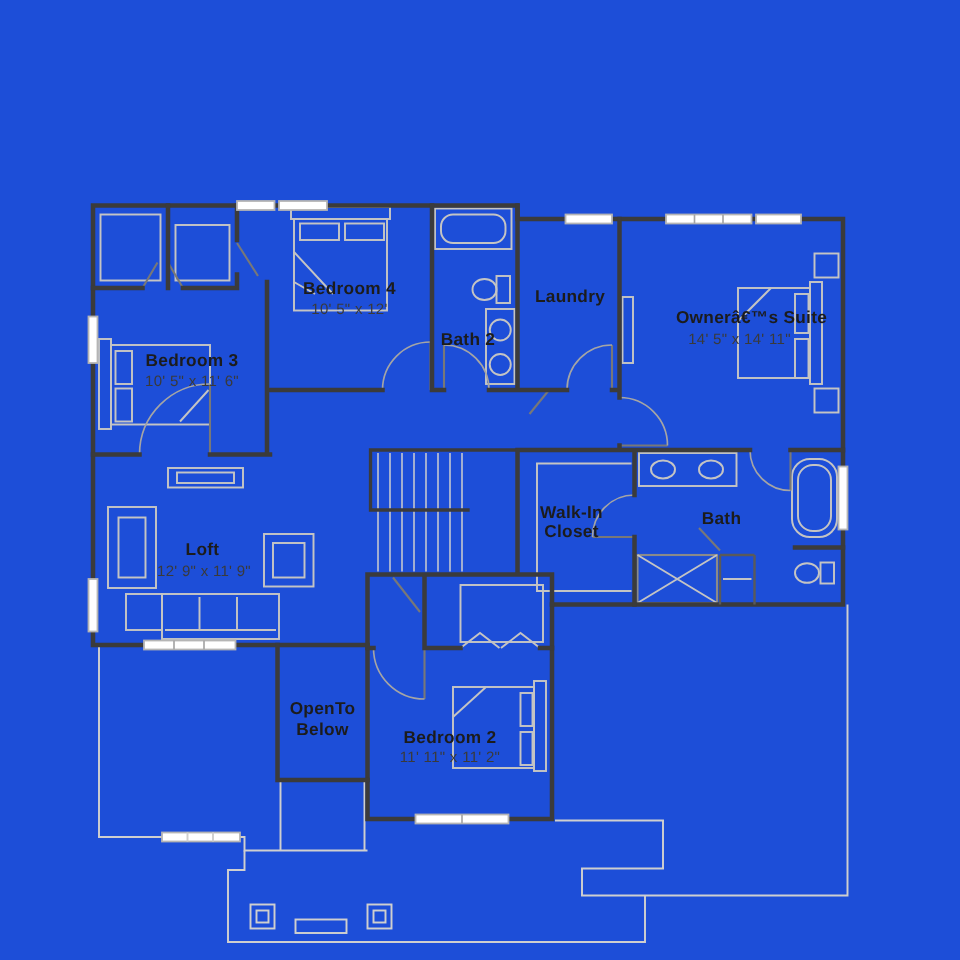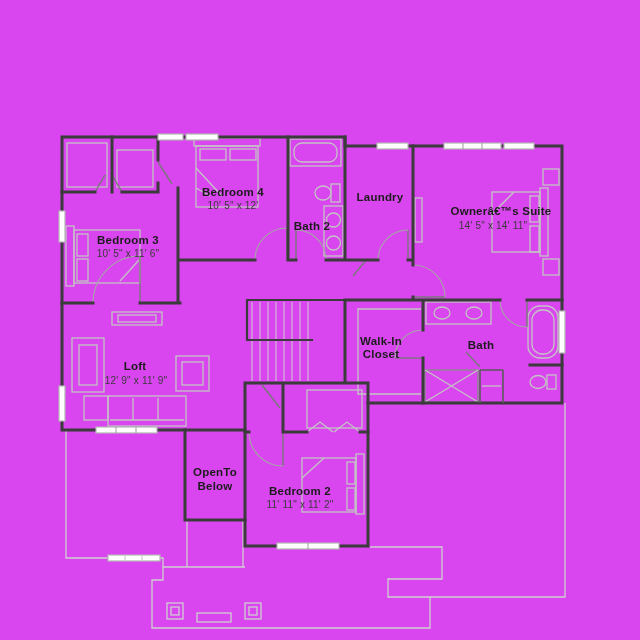--- a/index.html
+++ b/index.html
@@ -1,16 +1,16 @@
 <!DOCTYPE html>
 <html style="--wall: #3b3b3b; --fixture: #c4c4c4; --lower_floor: #cfcfcf; --text: #1c1c1c;"><head>
 <meta charset="utf-8">
 <style>
   html,body{margin:0;padding:0;background:#fff;}
-  .page{width:640px;height:640px;background:#d946ef;position:relative;overflow:hidden;}
+  .page{width:640px;height:640px;background:#1d4ed8;position:relative;overflow:hidden;}
   svg{display:block;}
   .wall{stroke:var(--wall,#3b3b3b);stroke-width:3;fill:none;stroke-linecap:square;}
   .rail{stroke:var(--wall,#3b3b3b);stroke-width:2.2;fill:none;stroke-linecap:square;}
   .thin{stroke:#5a5a5a;stroke-width:1.6;fill:none;}
   .fix{stroke:var(--fixture,#c4c4c4);stroke-width:1.3;fill:none;}
   .win{fill:#fff;stroke:#b5b5b5;stroke-width:1.2;}
   .door{stroke:#a5a5a5;fill:none;stroke-width:1.1;}
   .leaf{stroke:#787878;fill:none;stroke-width:1.4;}
   .lower{stroke:var(--lower_floor,#cfcfcf);stroke-width:1.3;fill:none;}
   .tread{stroke:#cfcfcf;stroke-width:1;fill:none;}

